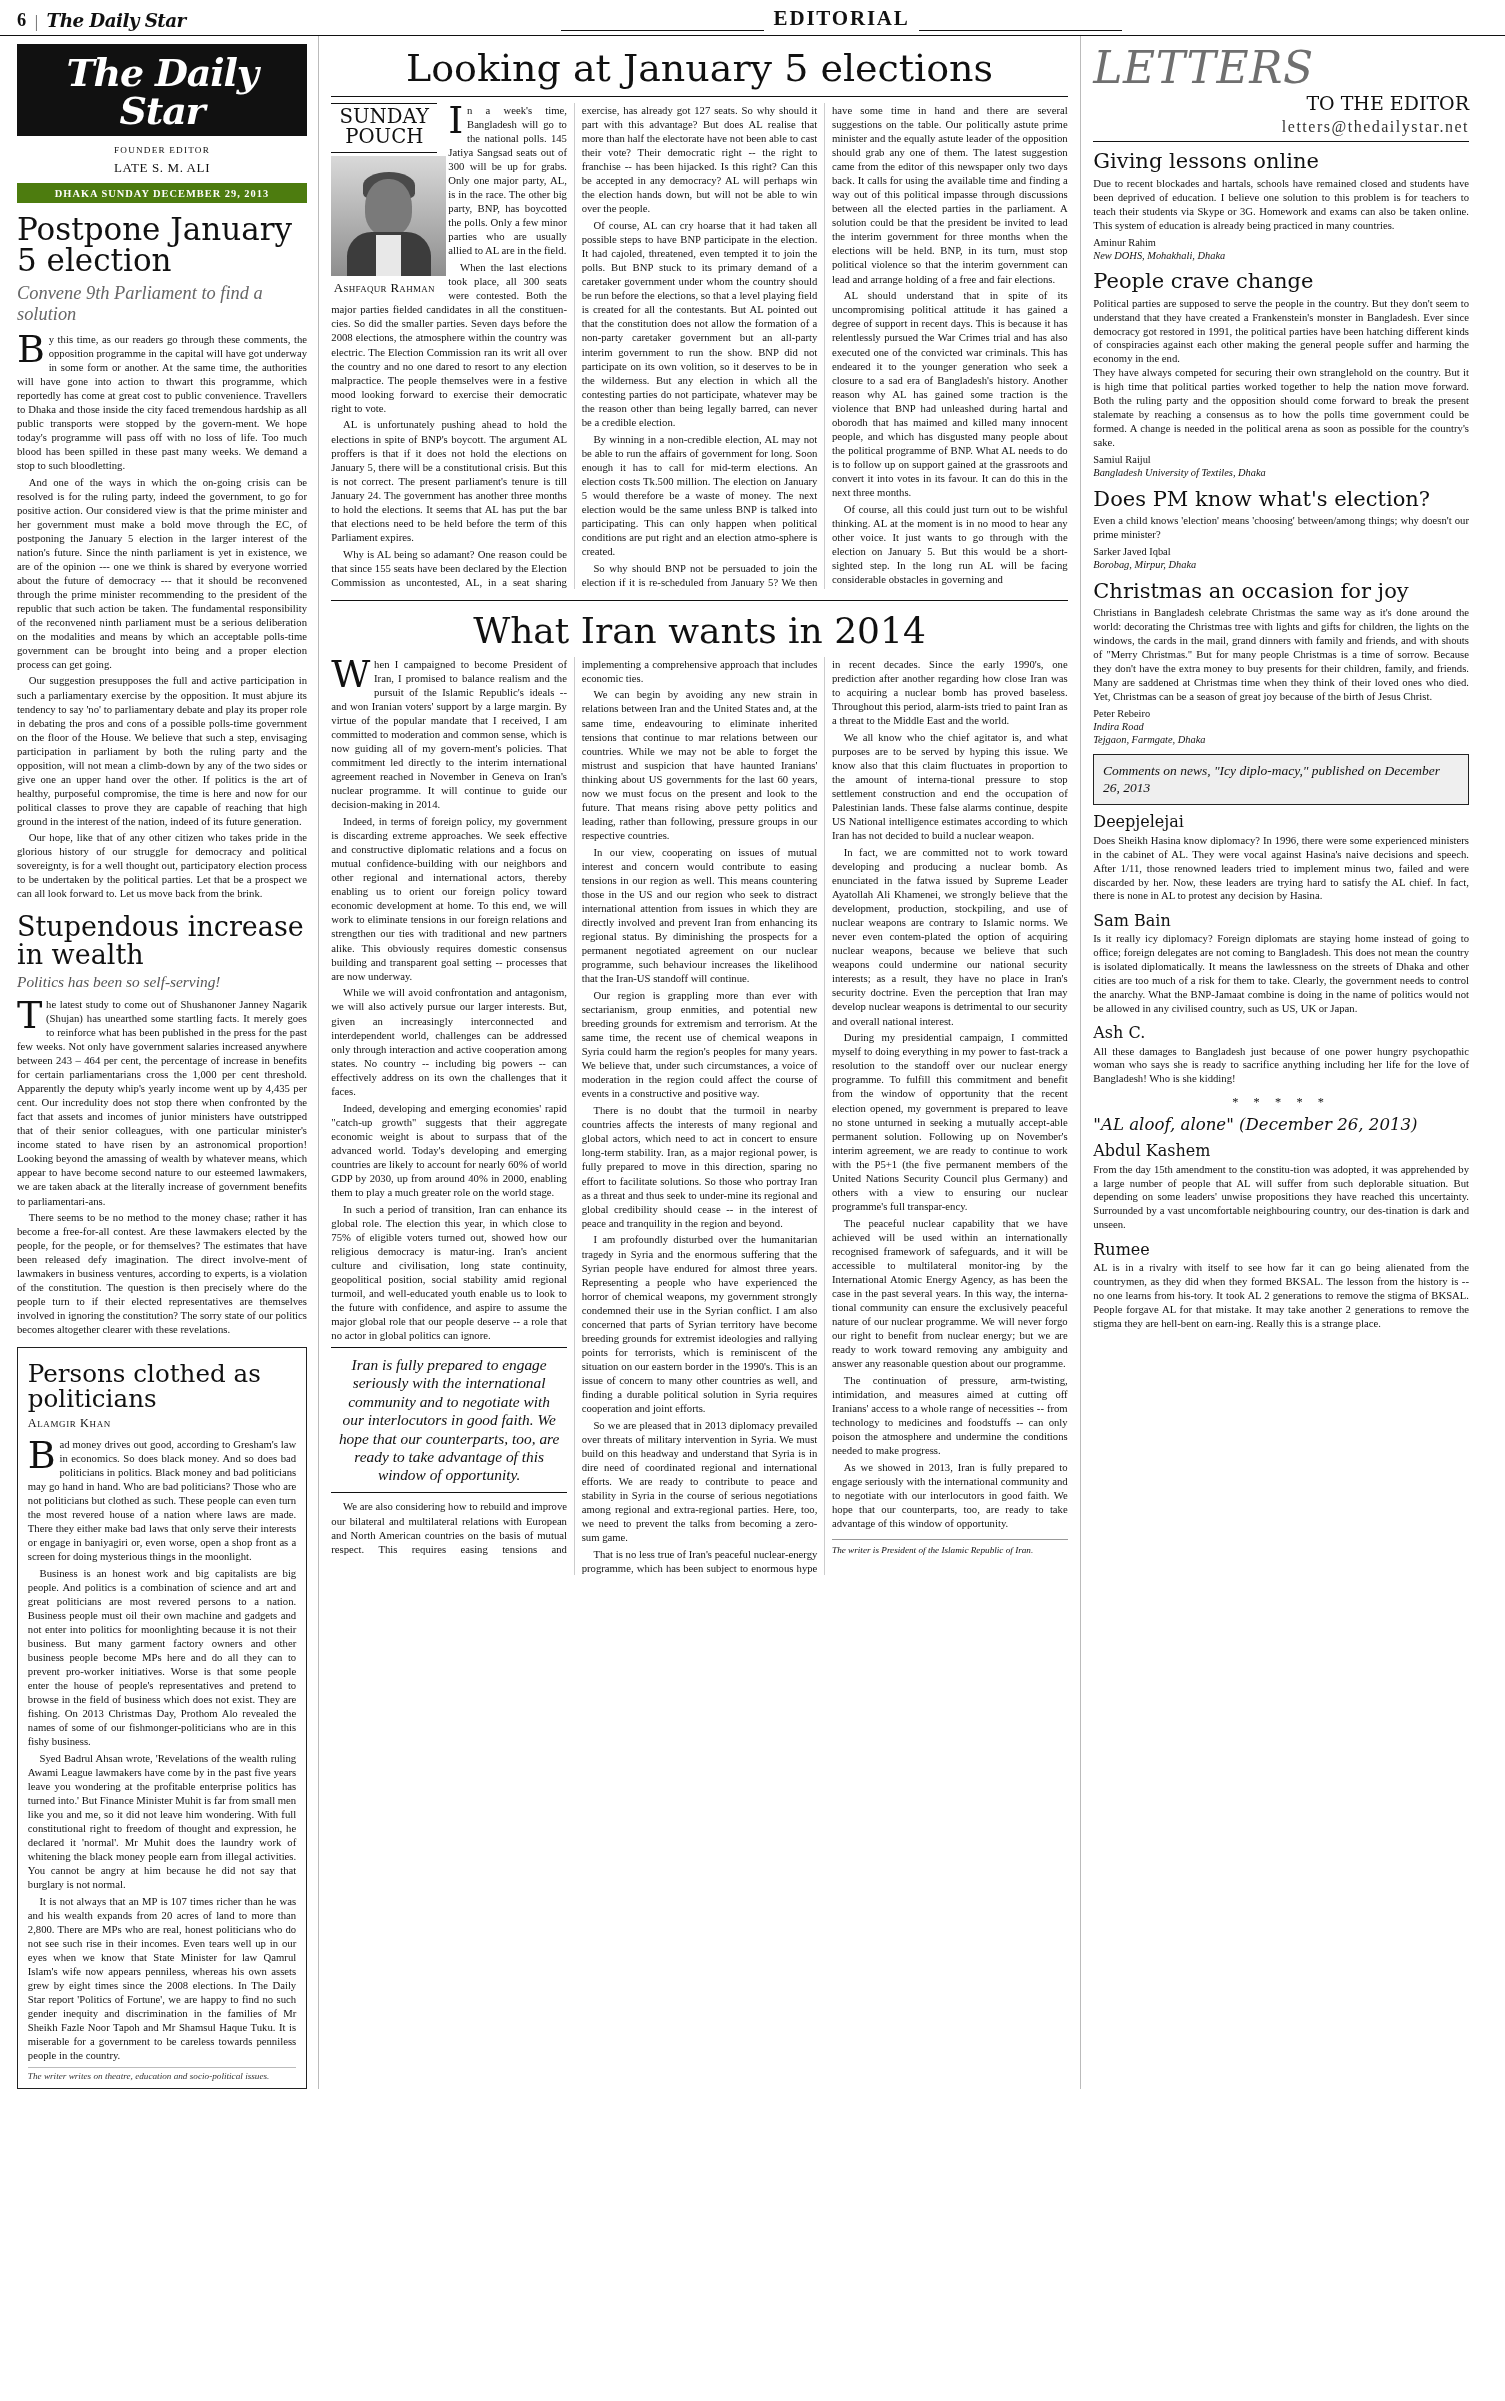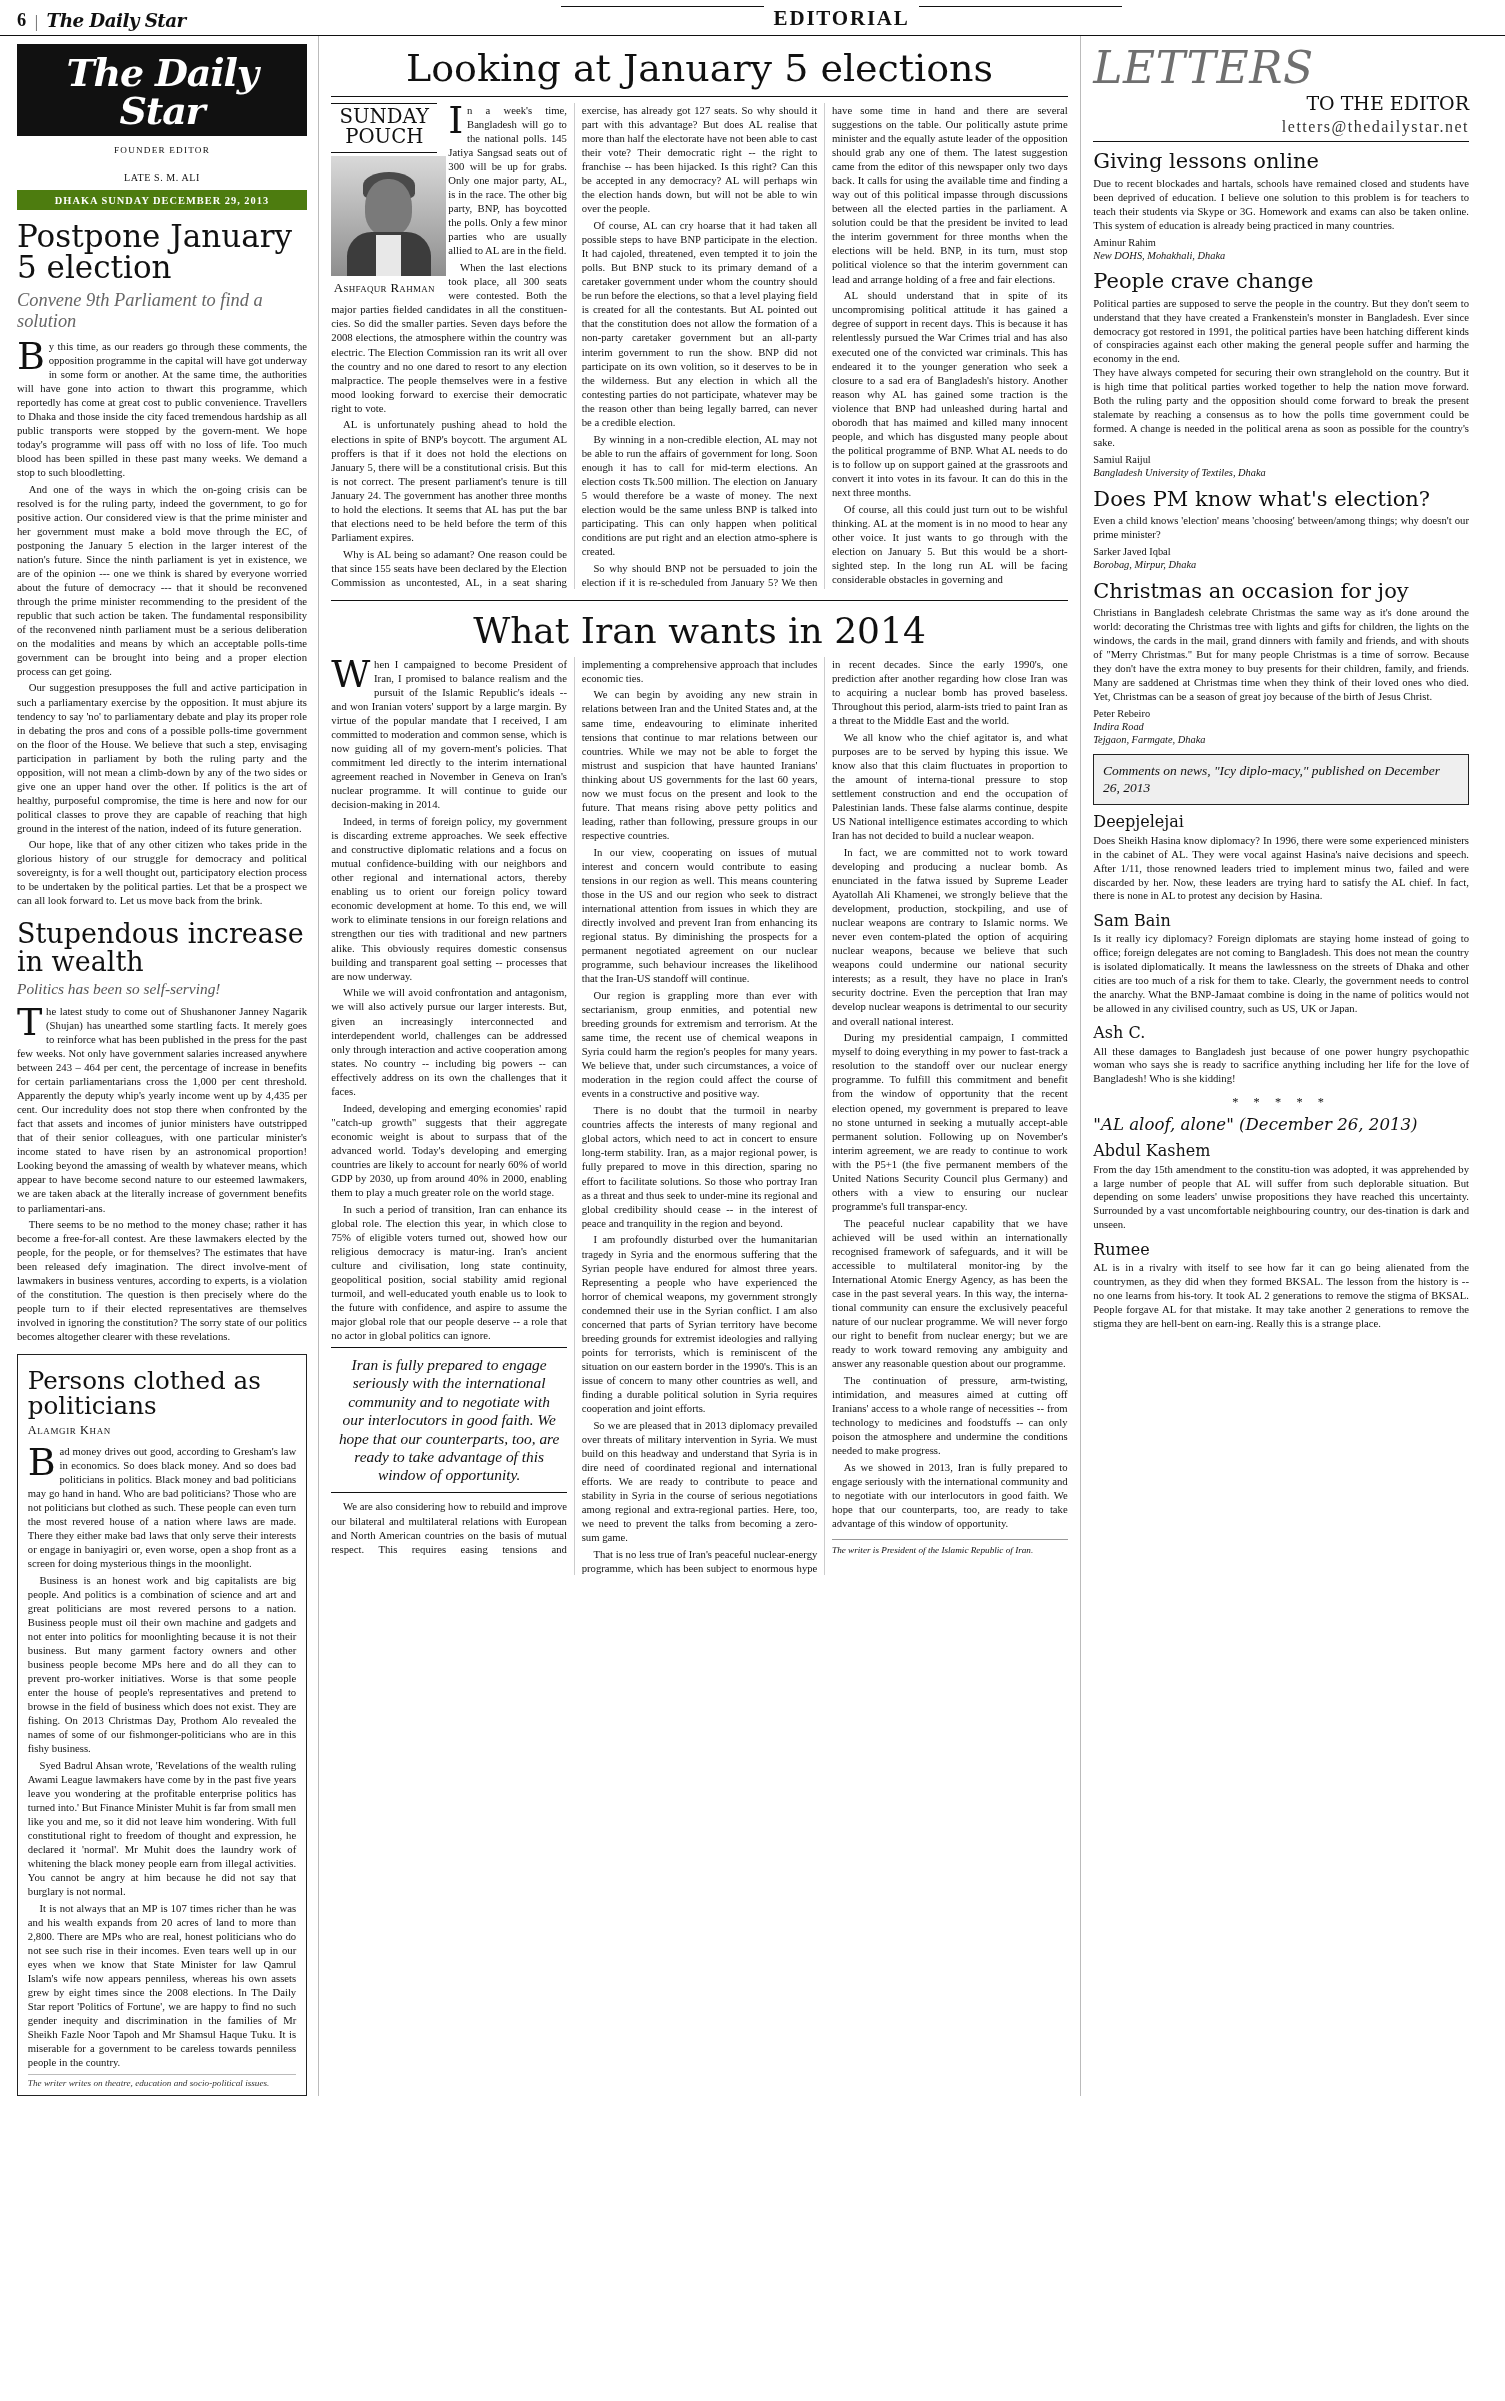--- a/index.html
+++ b/index.html
@@ -7,35 +7,35 @@
 
   
   .page { width:1506px; box-sizing:border-box; padding:0 0 6.1px 0; }
 
   
   .topstrip { display:flex; align-items:flex-end; gap:8.6px; padding:6.1px 17px 3.7px 17px; border-bottom:1.8px solid #111; }
   .topstrip .pg { font-size:18.4px; font-weight:bold; font-family:"Liberation Serif", serif; }
   .topstrip .bar { font-size:16px; color:#555; }
   .topstrip .masthead-small { font-family:"DejaVu Serif", serif; font-size:18.4px; font-style:italic; font-weight:bold; letter-spacing:-0.6px; }
   .topstrip .section { flex:1; text-align:center; font-size:21px; letter-spacing:1.8px; font-weight:bold; }
-  .topstrip .section-wrap { flex:1; display:flex; align-items:flex-start; justify-content:center; gap:9.8px; }
+  .topstrip .section-wrap { flex:1; display:flex; align-items:flex-end; justify-content:center; gap:9.8px; }
   .rule-line { height:1.2px; background:#111; flex:1; max-width:203px; }
 
   
   .grid { display:grid; grid-template-columns: 319px 762px 405px; gap:0; }
   .col { box-sizing:border-box; }
   .col-left  { padding:0 11px 0 17px; border-right:0.6px solid #bbb; }
   .col-mid   { padding:0 12.3px; border-right:0.6px solid #bbb; }
   .col-right { padding:0 17px 0 12.3px; }
 
   
   .logobox { background:#111; color:#fff; text-align:center; padding:9.8px 6.1px 6.1px 6.1px; margin:8.6px 0 0 0; }
   .logobox .name { font-family:"DejaVu Serif", serif; font-style:italic; font-weight:bold; font-size:38px; line-height:1; letter-spacing:-1.2px; }
   .founder { text-align:center; font-size:9.2px; letter-spacing:1.2px; margin-top:8.6px; text-transform:uppercase; }
-  .founder .nm { display:block; font-variant:small-caps; font-size:10px; letter-spacing:0.6px; margin-top:17px; }
+  .founder .nm { display:block; font-variant:small-caps; font-size:13px; letter-spacing:0.6px; margin-top:5px; }
   .datebar { background:#4d7c0f; color:#fff; text-align:center; font-size:10.4px; letter-spacing:1px; font-weight:bold; padding:4.3px 0; margin-top:7.4px; }
 
   h1.lead { font-family:"DejaVu Serif", serif; font-size:31px; line-height:1.02; font-weight:normal; margin:11px 0 6.1px 0; }
   .deck { font-family:"Liberation Serif", serif; font-style:italic; color:#666; font-size:18.4px; line-height:1.12; margin:0 0 7.4px 0; }
   h2.sub { font-family:"DejaVu Serif", serif; font-size:27px; line-height:1.03; font-weight:normal; margin:12.3px 0 4.9px 0; }
   .deck2 { font-style:italic; color:#555; font-size:15.4px; margin:0 0 6.1px 0; }
   h2.box-title { font-family:"DejaVu Serif", serif; font-size:24.6px; line-height:1.05; font-weight:normal; margin:3.7px 0 3.7px 0; }
   .byline-sc { font-variant:small-caps; font-size:12.3px; letter-spacing:0.6px; margin:1.2px 0 6.1px 0; }
 
   .body-text { font-size:10.7px; line-height:1.31; text-align:justify; }

